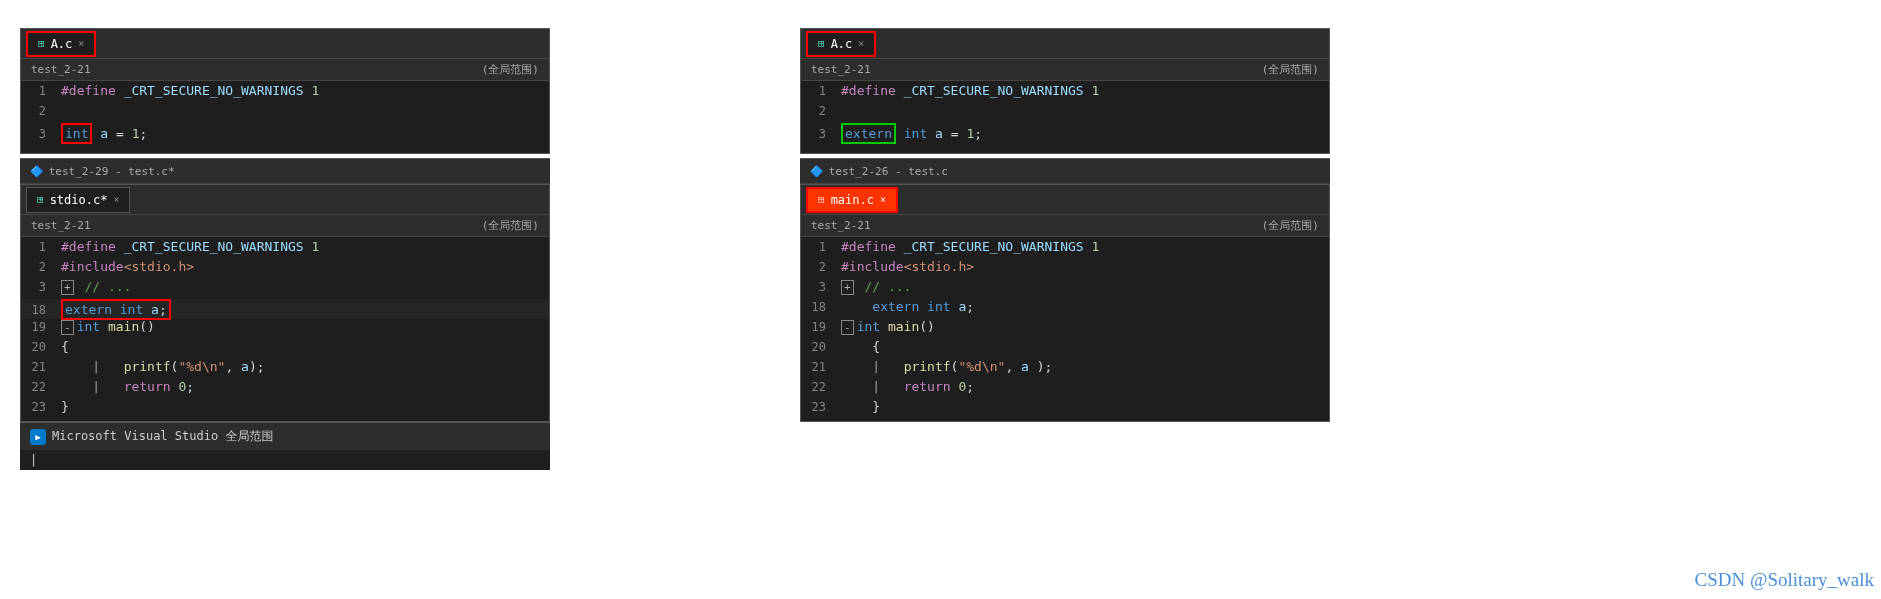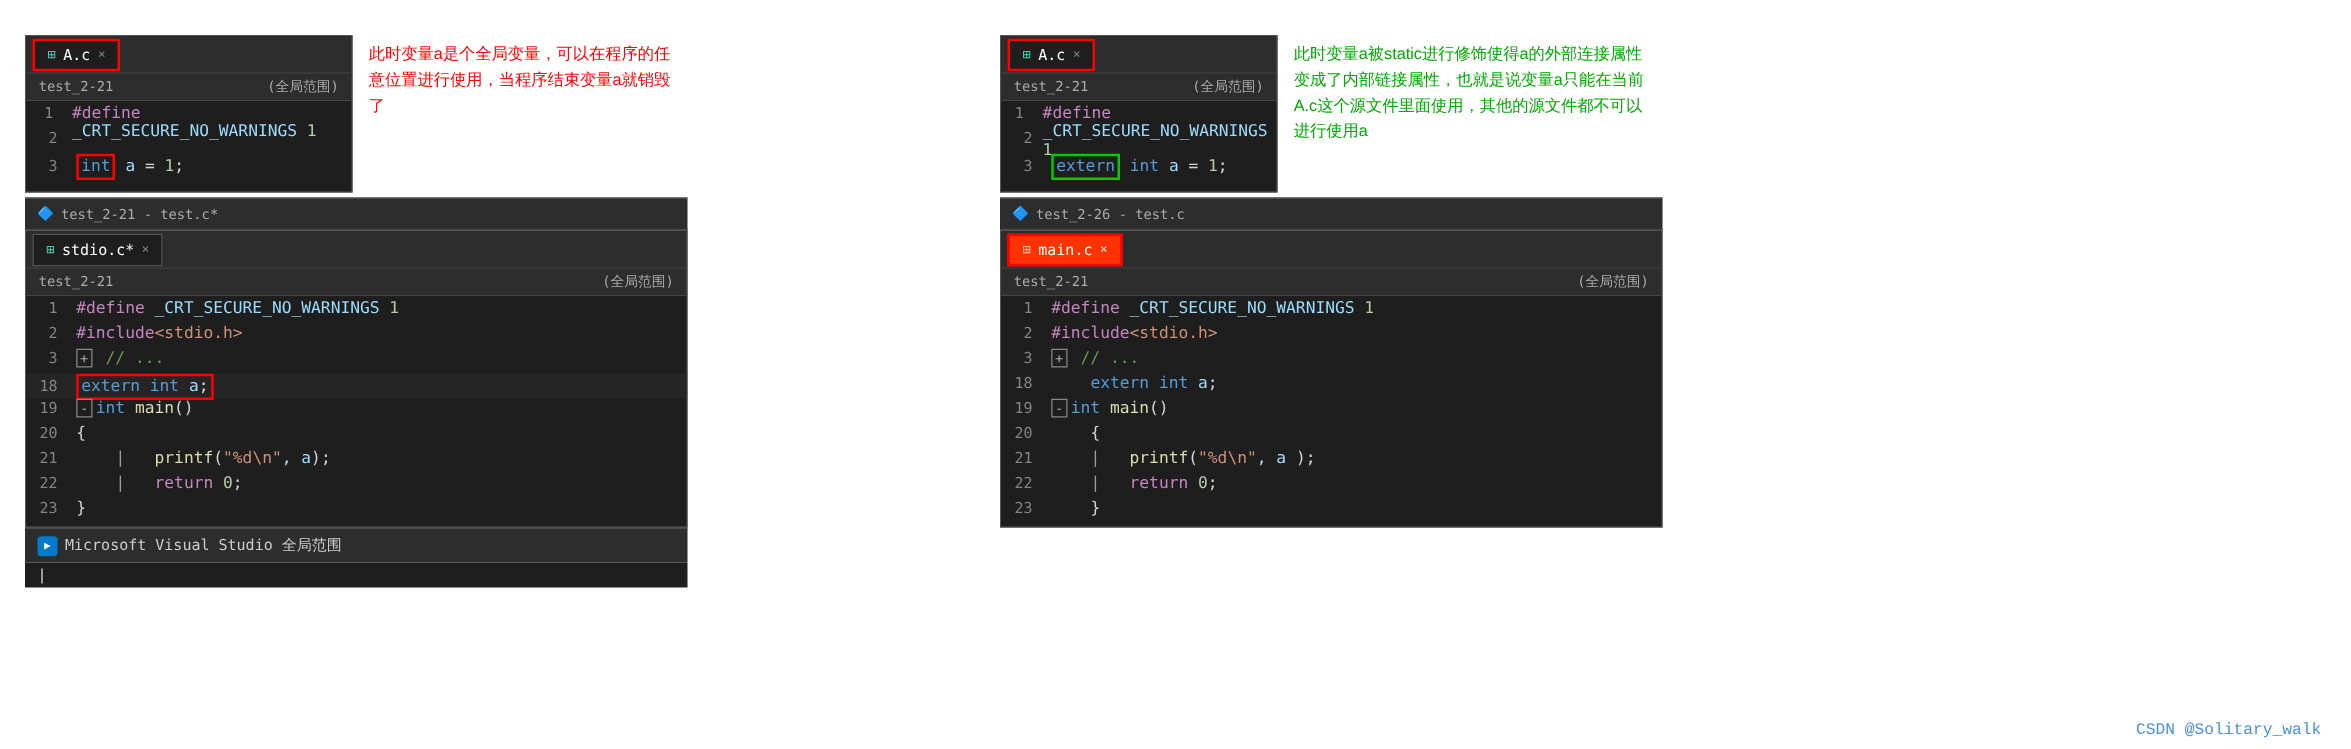--- a/index.html
+++ b/index.html
@@ -55,28 +55,25 @@
             <span style="color:#858585; width:40px; text-align:right; padding-right:15px; font-size:12px; font-family:Consolas,monospace;">3</span>
             <span style="color:#d4d4d4; font-size:13px; font-family:Consolas,monospace;">
               <span style="border:2px solid #ff0000; padding:0 2px; display:inline-block; line-height:17px;"><span style="color:#569cd6;">int</span></span> <span style="color:#9cdcfe;">a</span> <span style="color:#d4d4d4;">= </span><span style="color:#b5cea8;">1</span><span>;</span>
             </span>
           </div>
         </div>
 
         <div style="background:#1e1e1e; height:8px;"></div>
       </div>
 
-      <div style="width:260px; padding:5px 5px; font-family:'Microsoft YaHei',sans-serif; font-size:13px; line-height:1.6; color:#ff0000; flex-shrink:0;">
-        <span>此时变量a是个全局变量，可以在程序的任意位置进行使用，当程序结束变量a就销毁了</span>
-      </div>
     </div>
 
     <div style="background:#2d2d2d; height:26px; display:flex; align-items:center; padding:0 10px; font-size:11px; color:#aaa; border-top:1px solid #555; border-bottom:1px solid #444; margin-top:4px;">
       <span style="color:#4fc3f7; margin-right:5px;">🔷</span>
-      <span style="font-family:Consolas,monospace;">test_2-21 - test.c*</span>
+      <span style="font-family:Consolas,monospace;">test_2-29 - test.c*</span>
     </div>
 
     <div style="background:#1e1e1e; border:1px solid #555; margin-top:0;">
 
       <div style="background:#2d2d2d; display:flex; align-items:center; height:30px; padding:0 5px; border-bottom:1px solid #444;">
         <div style="display:flex; align-items:center; padding:2px 10px; height:26px; font-size:12px; color:#fff; background:#1e1e1e; border:1px solid #555; margin-right:2px; gap:6px; font-family:Consolas,monospace;">
           <span style="color:#4ec9b0; font-size:11px;">⊞</span>
           <span>stdio.c*</span>
           <span style="font-size:10px; color:#888;">×</span>
         </div>
@@ -195,23 +192,20 @@
           <div style="display:flex; height:20px; align-items:baseline;">
             <span style="color:#858585; width:40px; text-align:right; padding-right:15px; font-size:12px; font-family:Consolas,monospace;">3</span>
             <span style="color:#d4d4d4; font-size:13px; font-family:Consolas,monospace;">
               <span style="border:2px solid #00cc00; padding:0 2px; display:inline-block; line-height:17px;"><span style="color:#569cd6;">extern</span></span> <span style="color:#569cd6;">int</span> <span style="color:#9cdcfe;">a</span> <span>= </span><span style="color:#b5cea8;">1</span><span>;</span>
             </span>
           </div>
         </div>
         <div style="background:#1e1e1e; height:8px;"></div>
       </div>
 
-      <div style="width:300px; padding:5px 5px; font-family:'Microsoft YaHei',sans-serif; font-size:13px; line-height:1.6; color:#00aa00; flex-shrink:0;">
-        <span>此时变量a被static进行修饰使得a的外部连接属性变成了内部链接属性，也就是说变量a只能在当前 A.c这个源文件里面使用，其他的源文件都不可以进行使用a</span>
-      </div>
     </div>
 
     <div style="background:#2d2d2d; height:26px; display:flex; align-items:center; padding:0 10px; font-size:11px; color:#aaa; border-top:1px solid #555; border-bottom:1px solid #444; margin-top:4px;">
       <span style="color:#4fc3f7; margin-right:5px;">🔷</span>
       <span style="font-family:Consolas,monospace;">test_2-26 - test.c</span>
     </div>
 
     <div style="background:#1e1e1e; border:1px solid #555; margin-top:0;">
 
       <div style="background:#2d2d2d; display:flex; align-items:center; height:30px; padding:0 5px; border-bottom:1px solid #444;">
@@ -288,16 +282,16 @@
         <div style="display:flex; height:20px; align-items:baseline;">
           <span style="color:#858585; width:40px; text-align:right; padding-right:15px; font-size:12px; font-family:Consolas,monospace;">23</span>
           <span style="color:#d4d4d4; font-size:13px; font-family:Consolas,monospace;">
             &nbsp;&nbsp;&nbsp;&nbsp;}
           </span>
         </div>
       </div>
     </div>
   </div>
 
-  <div style="position:absolute; bottom:8px; right:24px; font-family:Liberation Mono, monospace; font-size:13px; color:#4a90d9;">
+  <div style="position:absolute; bottom:8px; right:7px; font-family:Liberation Serif, serif; font-size:19px; color:#4a90d9;">
     <span>CSDN @Solitary_walk</span>
   </div>
 </div>
 
 </body></html>

